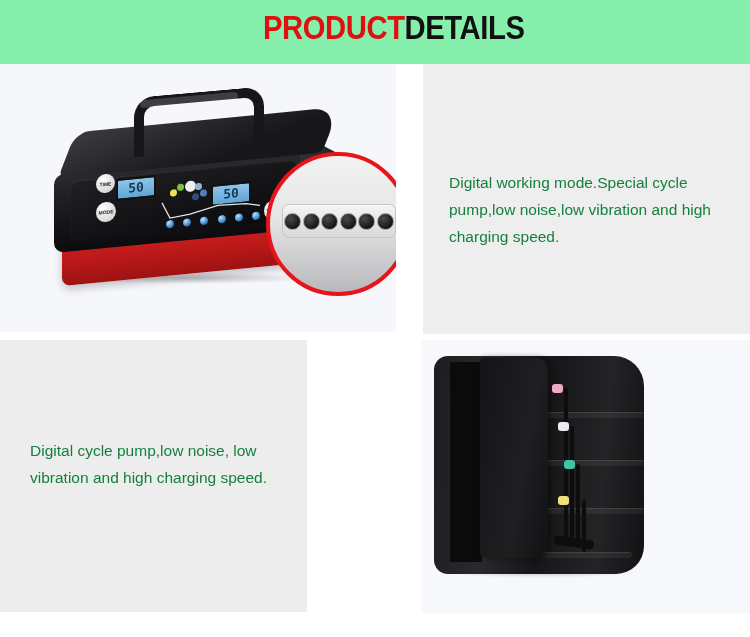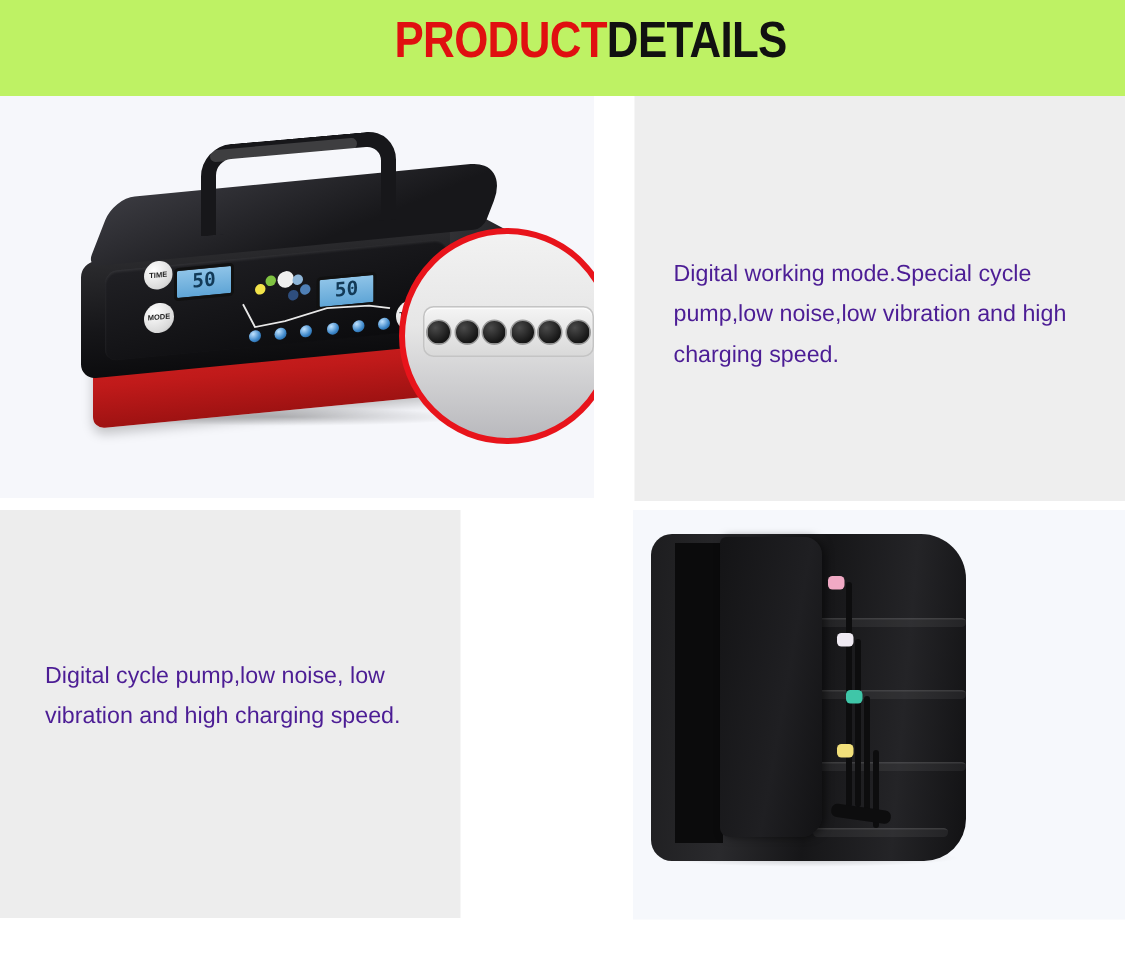--- a/index.html
+++ b/index.html
@@ -13,21 +13,21 @@
     position: relative;
     font-family: "Liberation Sans", sans-serif;
     overflow: hidden;
   }
 
   
   .header {
     position: absolute;
     left: 0; top: 0;
     width: 750px; height: 64px;
-    background: #bef264;
+    background: #86efac;
   }
   .header-title {
     position: absolute;
     left: 263px;
     top: 9px;
     font-family: "Liberation Sans Narrow", "Liberation Sans", sans-serif;
     font-size: 34px;
     font-weight: bold;
     letter-spacing: -0.5px;
     line-height: 36px;
@@ -60,21 +60,21 @@
   }
   .panel-br {
     left: 422px; top: 340px;
     width: 328px; height: 273px;
     background: #f6f8fc;
   }
 
   
   .copy {
     position: absolute;
-    color: #4c1d95;
+    color: #15803d;
     font-size: 15.5px;
     line-height: 27px;
     font-weight: normal;
   }
   .copy-tr {
     left: 26px;
     top: 89px;
     width: 270px;
   }
   .copy-bl {

